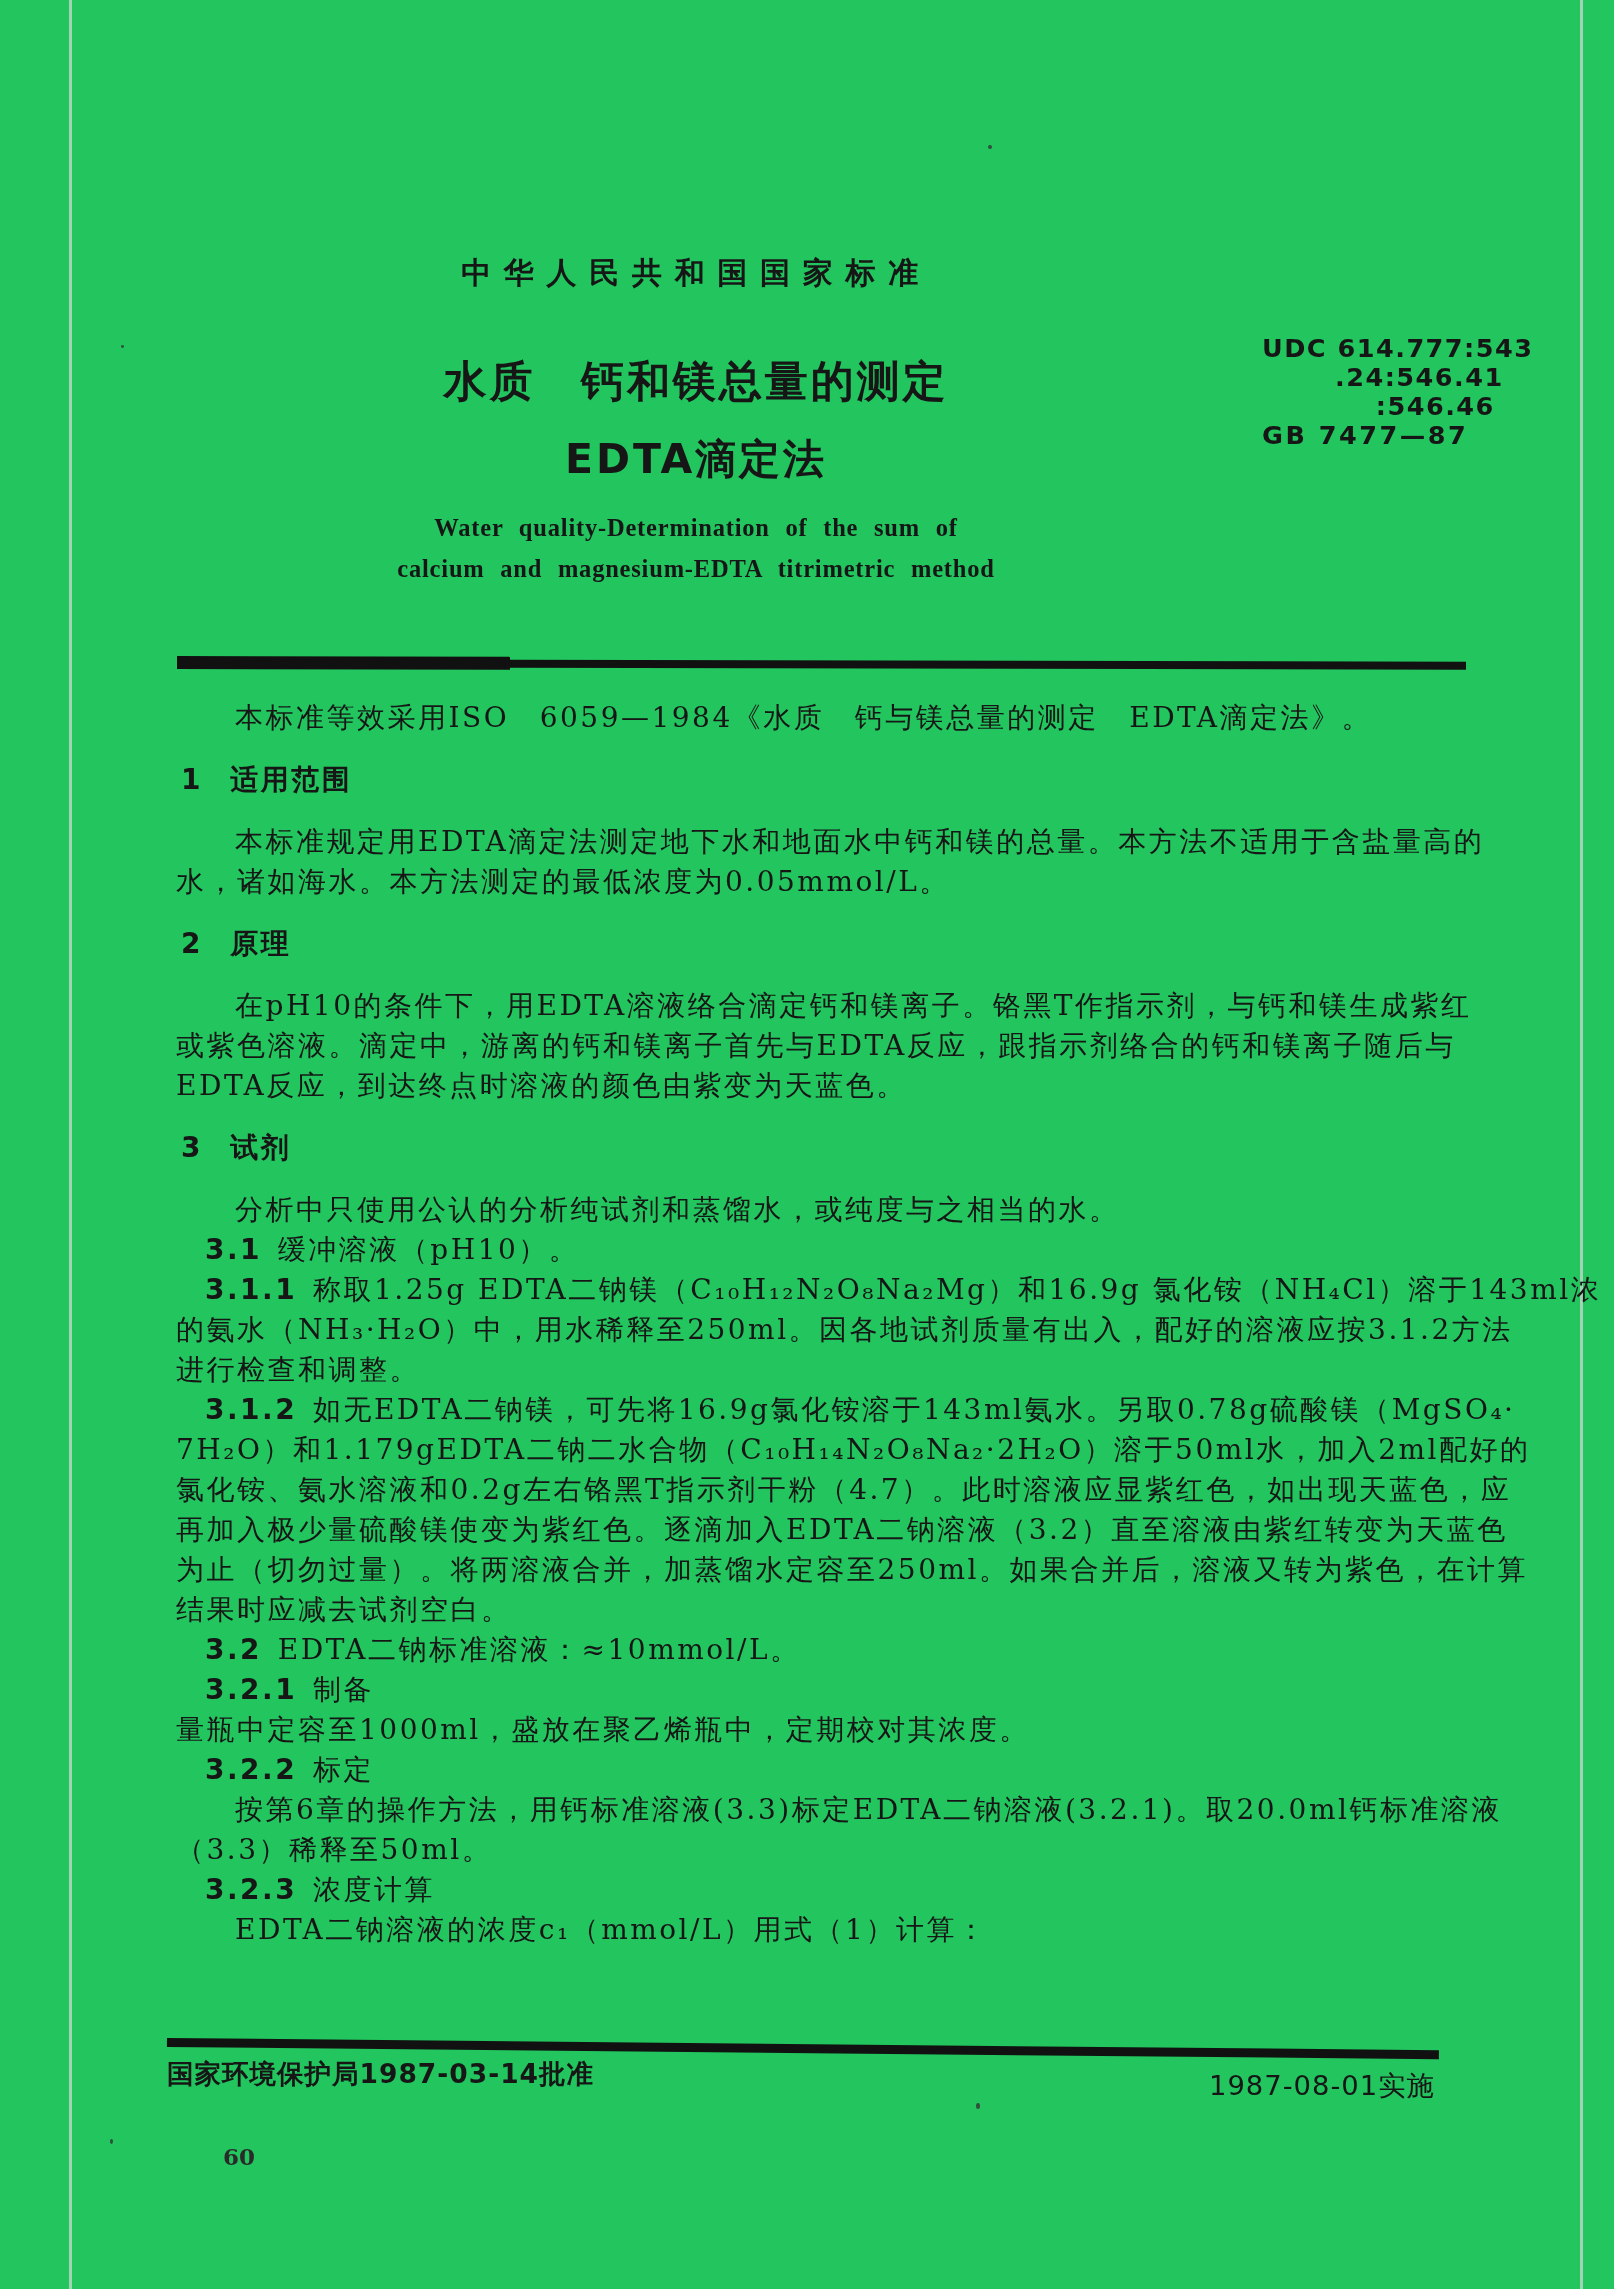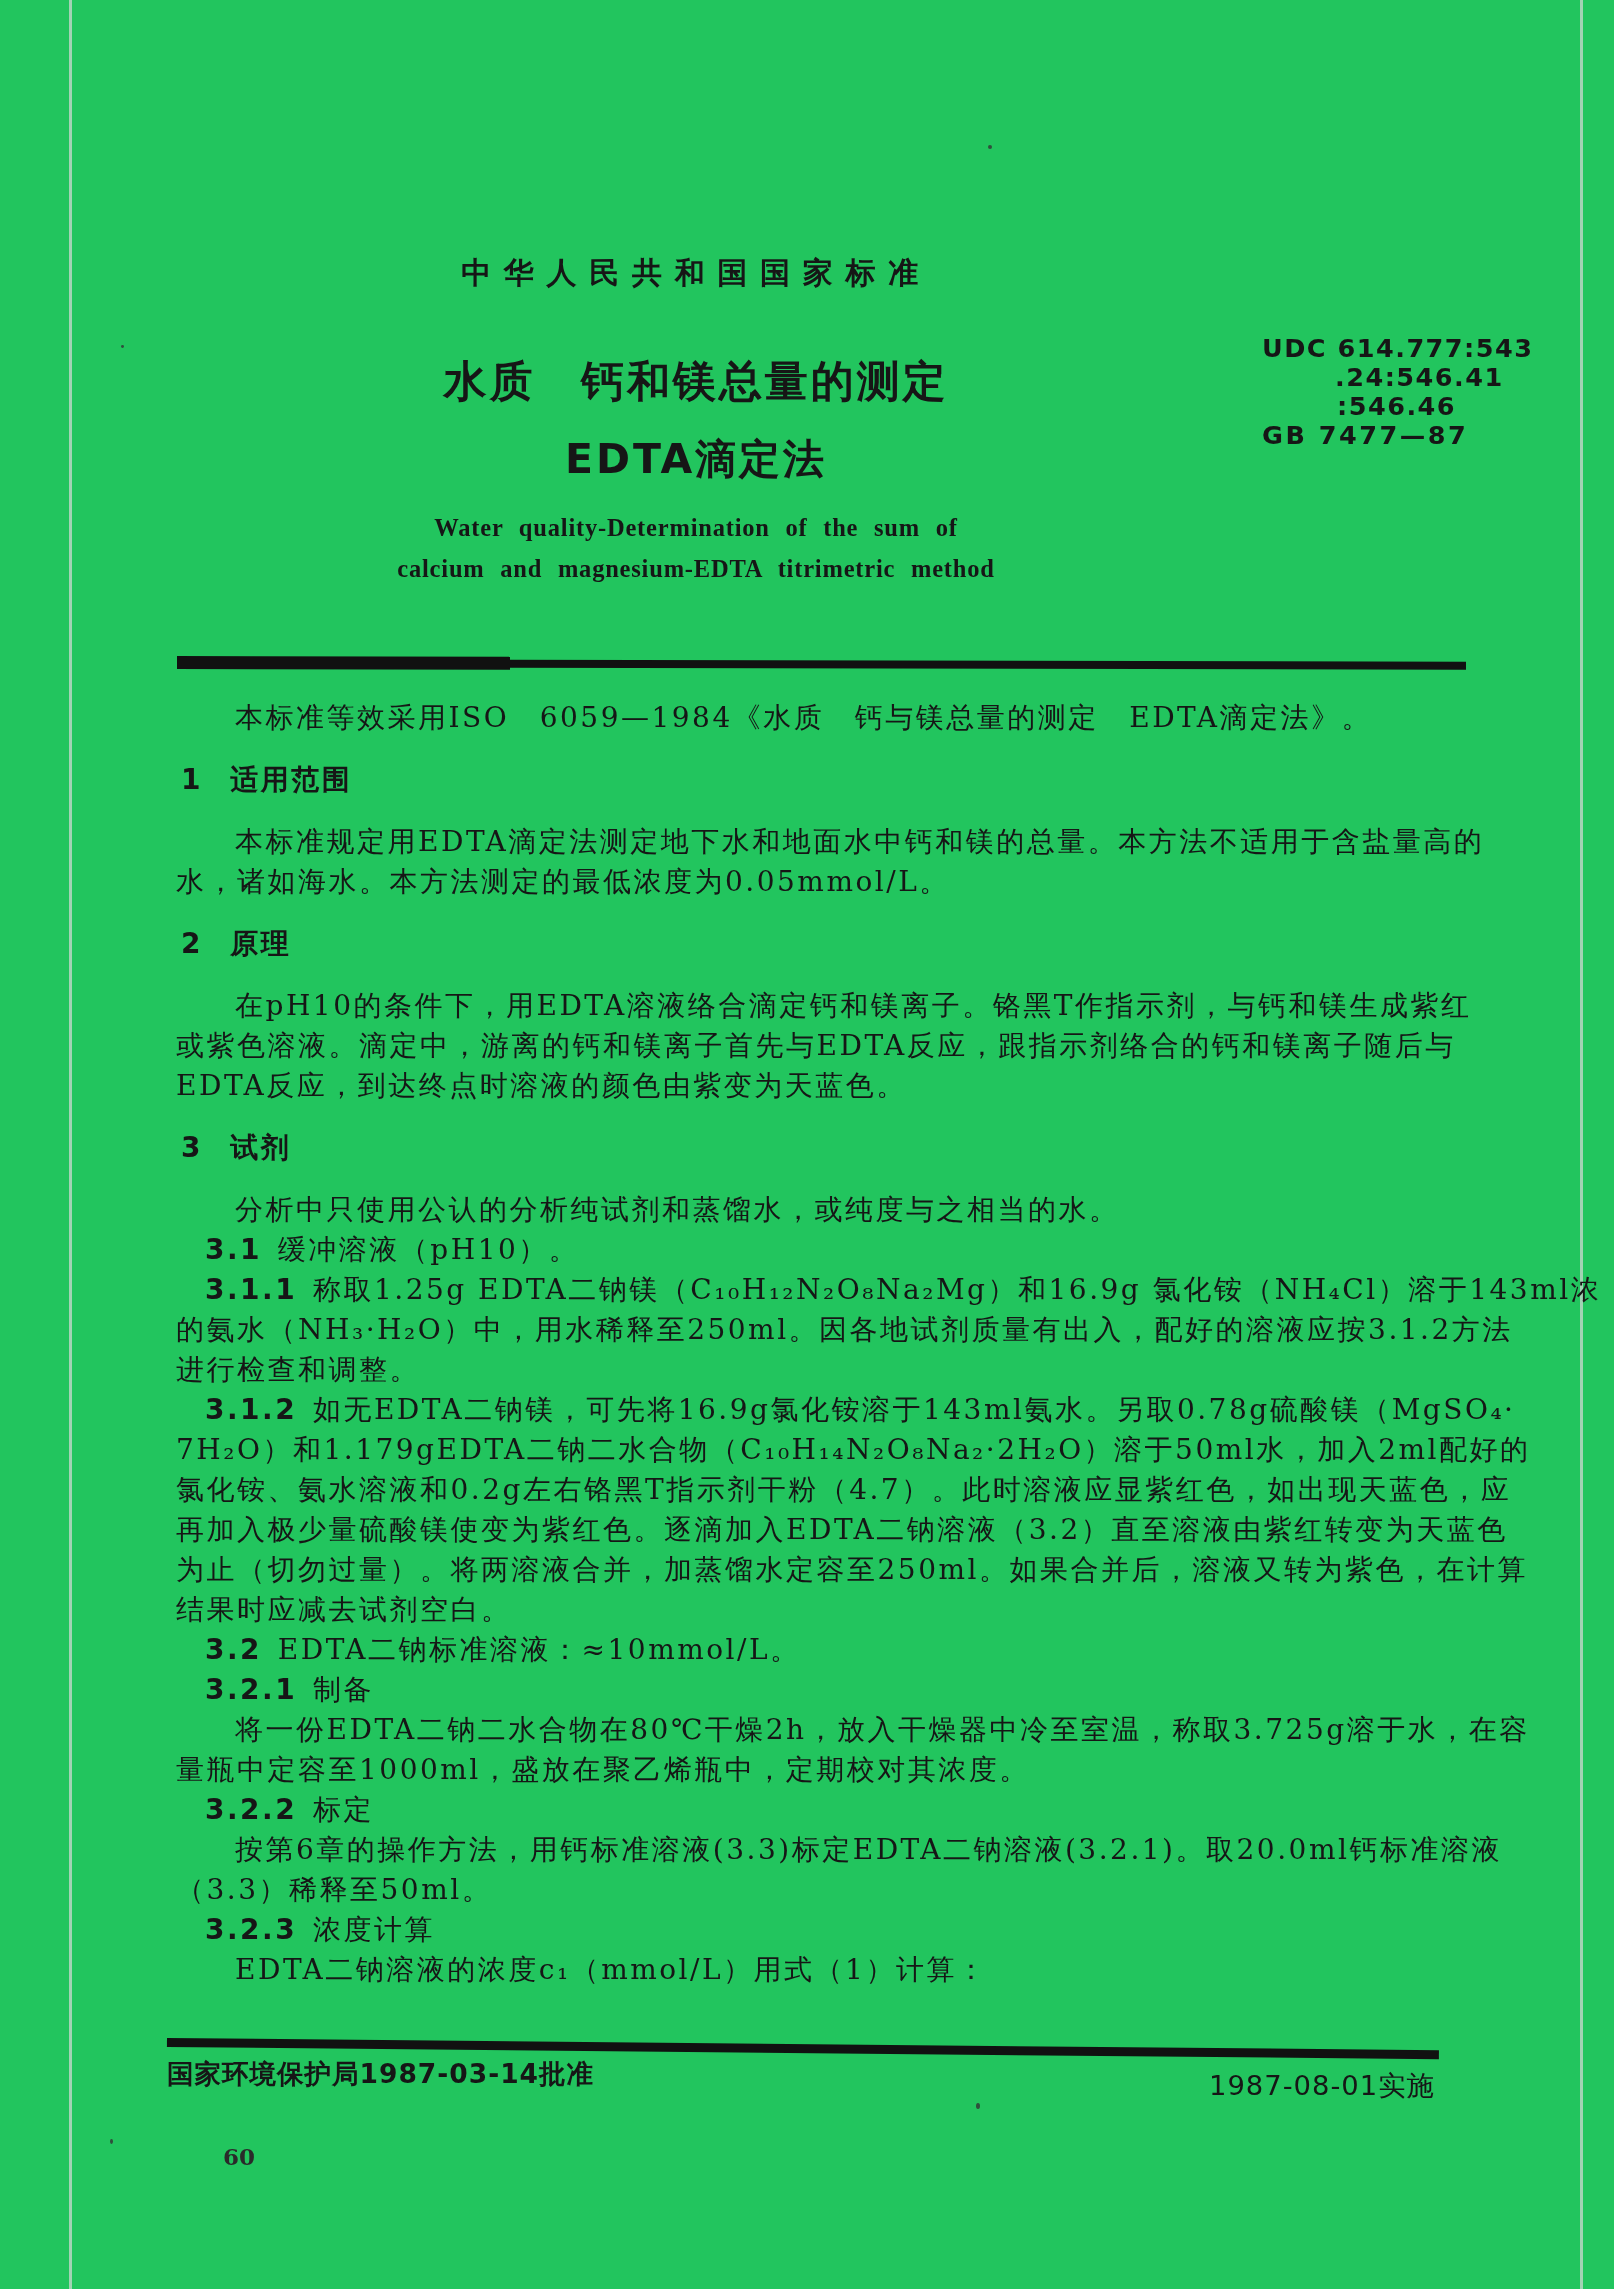--- a/index.html
+++ b/index.html
@@ -25,21 +25,21 @@
   .mast.en       {font-family:"Liberation Serif", serif;font-weight:700;
                   font-size:24.5px;letter-spacing:0.8px;word-spacing:8.8px;}
   .mast.en1      {top:514px;}
   .mast.en2      {top:555px;}
 
   
   .udc{position:absolute;left:1262px;top:334px;
        font-family:"DejaVu Sans", sans-serif;font-weight:700;
        font-size:25.5px;line-height:29px;letter-spacing:1.5px;white-space:nowrap;}
   .udc .indent1{padding-left:73px;}
-  .udc .indent2{padding-left:75px;}
+  .udc .indent2{padding-left:75px;text-align:center;}
   .udc .gb{letter-spacing:2.5px;}
 
   
   .rule{position:absolute;background:#111;}
   .rule.top{left:177px;top:659px;width:1289px;height:7.8px;transform:rotate(.12deg);transform-origin:left top;}
   .rule.top::before{content:"";position:absolute;left:0;top:-2.9px;width:333px;height:12.7px;background:#111;}
   .rule.bottom{left:167px;top:2038px;width:1272px;height:8.8px;transform:rotate(.55deg);transform-origin:left top;}
 
   
   .body{position:absolute;left:176px;top:698px;width:1338px;}
@@ -103,21 +103,20 @@
       <div class="line para"><span>的氨水（NH₃·H₂O）中，用水稀释至250ml。因各地试剂质量有出入，配好的溶液应按3.1.2方法</span></div>
       <div class="line para"><span>进行检查和调整。</span></div>
       <div class="line clause"><span class="lead">3.1.2</span><span>如无EDTA二钠镁，可先将16.9g氯化铵溶于143ml氨水。另取0.78g硫酸镁（MgSO₄·</span></div>
       <div class="line para"><span>7H₂O）和1.179gEDTA二钠二水合物（C₁₀H₁₄N₂O₈Na₂·2H₂O）溶于50ml水，加入2ml配好的</span></div>
       <div class="line para"><span>氯化铵、氨水溶液和0.2g左右铬黑T指示剂干粉（4.7）。此时溶液应显紫红色，如出现天蓝色，应</span></div>
       <div class="line para"><span>再加入极少量硫酸镁使变为紫红色。逐滴加入EDTA二钠溶液（3.2）直至溶液由紫红转变为天蓝色</span></div>
       <div class="line para"><span>为止（切勿过量）。将两溶液合并，加蒸馏水定容至250ml。如果合并后，溶液又转为紫色，在计算</span></div>
       <div class="line para"><span>结果时应减去试剂空白。</span></div>
       <div class="line clause"><span class="lead">3.2</span><span>EDTA二钠标准溶液：≈10mmol/L。</span></div>
       <div class="line clause"><span class="lead">3.2.1</span><span>制备</span></div>
-      <div class="line para-first"><span>将一份EDTA二钠二水合物在80℃干燥2h，放入干燥器中冷至室温，称取3.725g溶于水，在容</span></div>
       <div class="line para"><span>量瓶中定容至1000ml，盛放在聚乙烯瓶中，定期校对其浓度。</span></div>
       <div class="line clause"><span class="lead">3.2.2</span><span>标定</span></div>
       <div class="line para-first"><span>按第6章的操作方法，用钙标准溶液(3.3)标定EDTA二钠溶液(3.2.1)。取20.0ml钙标准溶液</span></div>
       <div class="line para"><span>（3.3）稀释至50ml。</span></div>
       <div class="line clause"><span class="lead">3.2.3</span><span>浓度计算</span></div>
       <div class="line para-first"><span>EDTA二钠溶液的浓度c₁（mmol/L）用式（1）计算：</span></div>
     </div>
 
   <div class="rule bottom"></div>
   <div class="footer-left">国家环境保护局1987-03-14批准</div>

